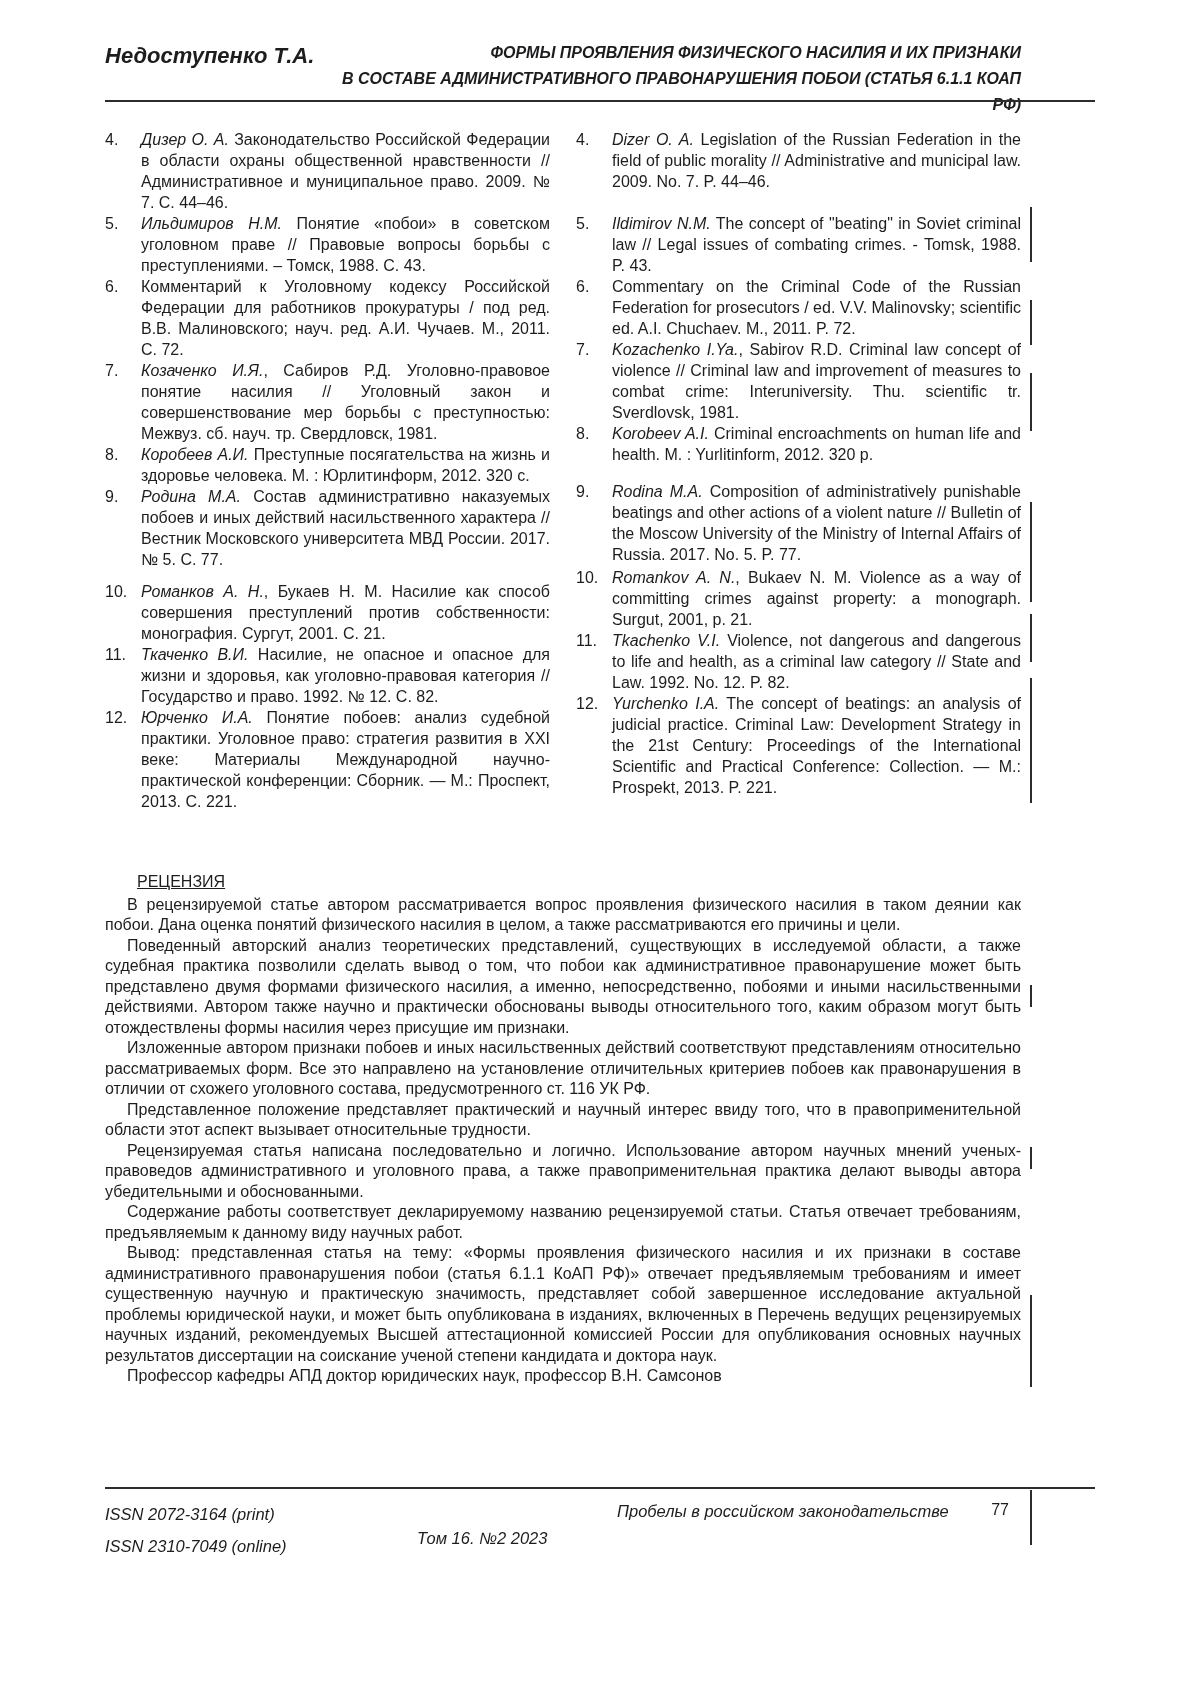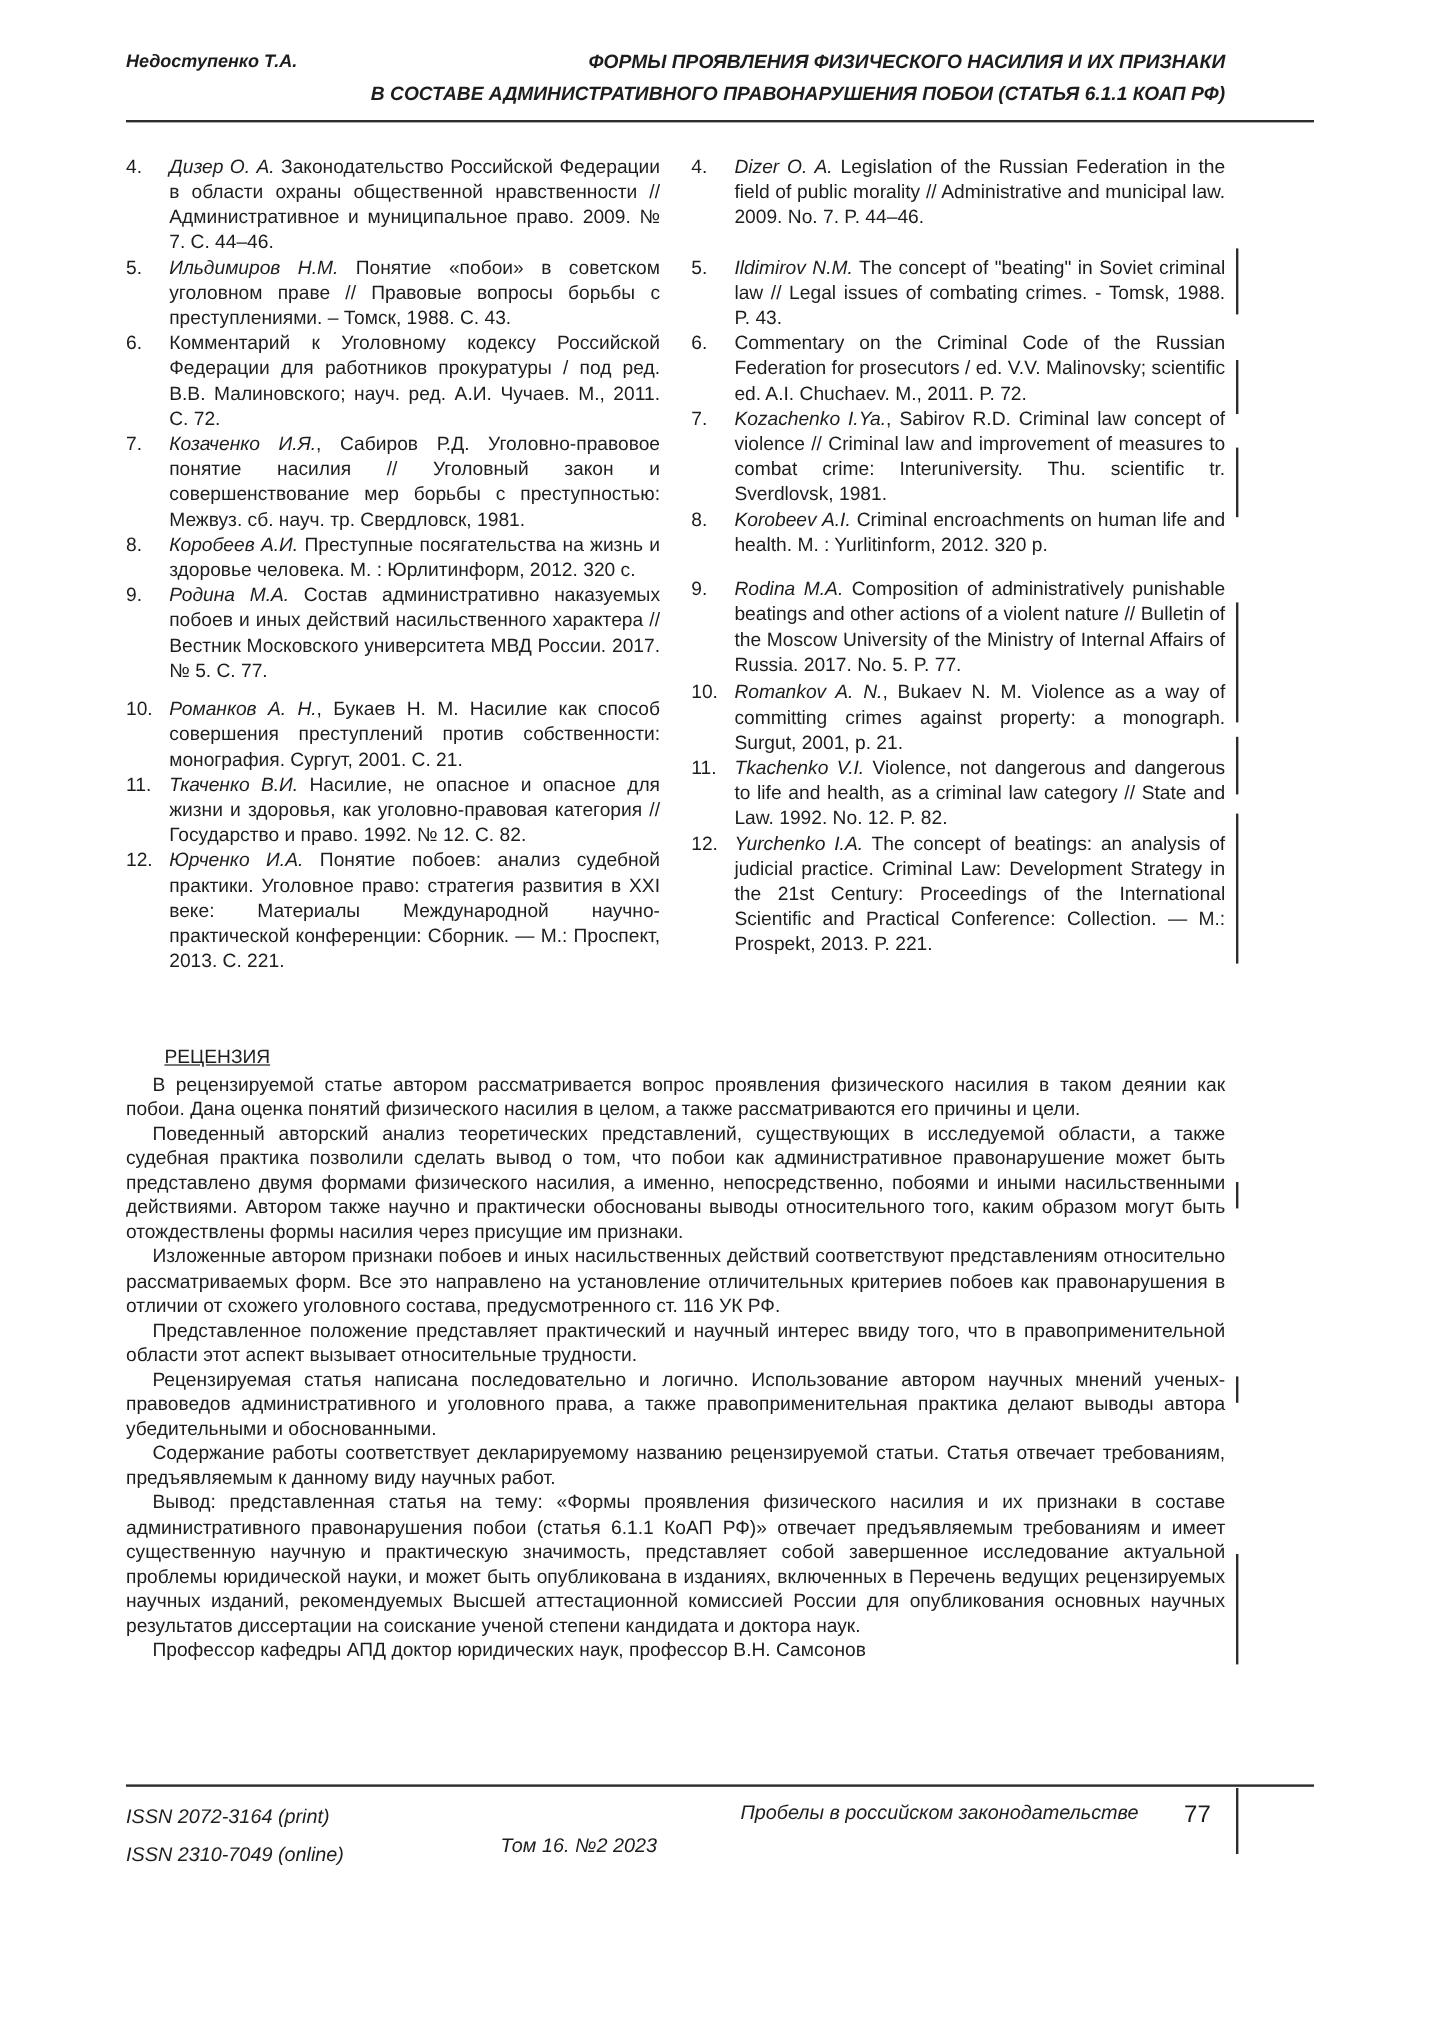--- a/index.html
+++ b/index.html
@@ -1,42 +1,42 @@
 <!DOCTYPE html>
 <html><head>
 <meta charset="utf-8">
 <style>
   * { margin:0; padding:0; box-sizing:border-box; }
   html,body { background:#ffffff; }
   body { font-family:"Liberation Sans","DejaVu Sans",sans-serif; }
   .page { position:relative; width:1200px; height:1697px; background:#ffffff; color:#1d1d1f; overflow:hidden; }
 
   .header { position:absolute; top:40px; left:105px; width:916px; display:flex; justify-content:space-between; align-items:flex-start; }
-  .author-name { font-style:italic; font-weight:bold; font-size:15px; padding-top:3px; white-space:nowrap; }
+  .author-name { font-style:italic; font-weight:bold; font-size:22px; padding-top:3px; white-space:nowrap; }
   .running-title { text-align:right; font-style:italic; font-weight:bold; font-size:16px; line-height:26px; }
 
   .hrule { position:absolute; left:105px; width:990px; height:2px; background:#2c2c2e; }
   .hrule-top { top:100px; }
   .hrule-bottom { top:1487px; }
 
   .columns { position:absolute; top:129px; left:105px; width:916px; display:flex; gap:26px; font-size:16px; line-height:21px; text-align:justify; }
   .col { width:445px; }
   .ref { position:relative; padding-left:36px; }
   .ref-num { position:absolute; left:0; top:0; }
   .ref i { font-style:italic; }
 
   .review { position:absolute; top:872px; left:105px; width:916px; font-size:16px; line-height:20.5px; text-align:justify; }
   .review-heading { text-decoration:underline; margin-left:32px; margin-bottom:2px; }
   .review p { text-indent:22px; }
 
   .footer { position:absolute; top:1498px; left:105px; width:916px; font-size:16.5px; font-style:italic; }
   .issn-line { line-height:32px; white-space:nowrap; }
   .footer-volume { position:absolute; left:312px; top:4px; white-space:nowrap;margin-top:27px; }
   .footer-journal { position:absolute; left:512px; top:4px; white-space:nowrap; }
-  .footer-page { position:absolute; right:12px; top:3px; font-style:normal; font-size:20px; }
+  .footer-page { position:absolute; right:12px; top:3px; font-style:normal; font-size:16px; }
 
   .change-bar { position:absolute; left:1030px; width:2px; background:#2c2c2e; }
 </style>
 </head>
 <body>
 
 <div class="page">
 
   <header class="header">
     <div class="author-name">Недоступенко Т.А.</div>

